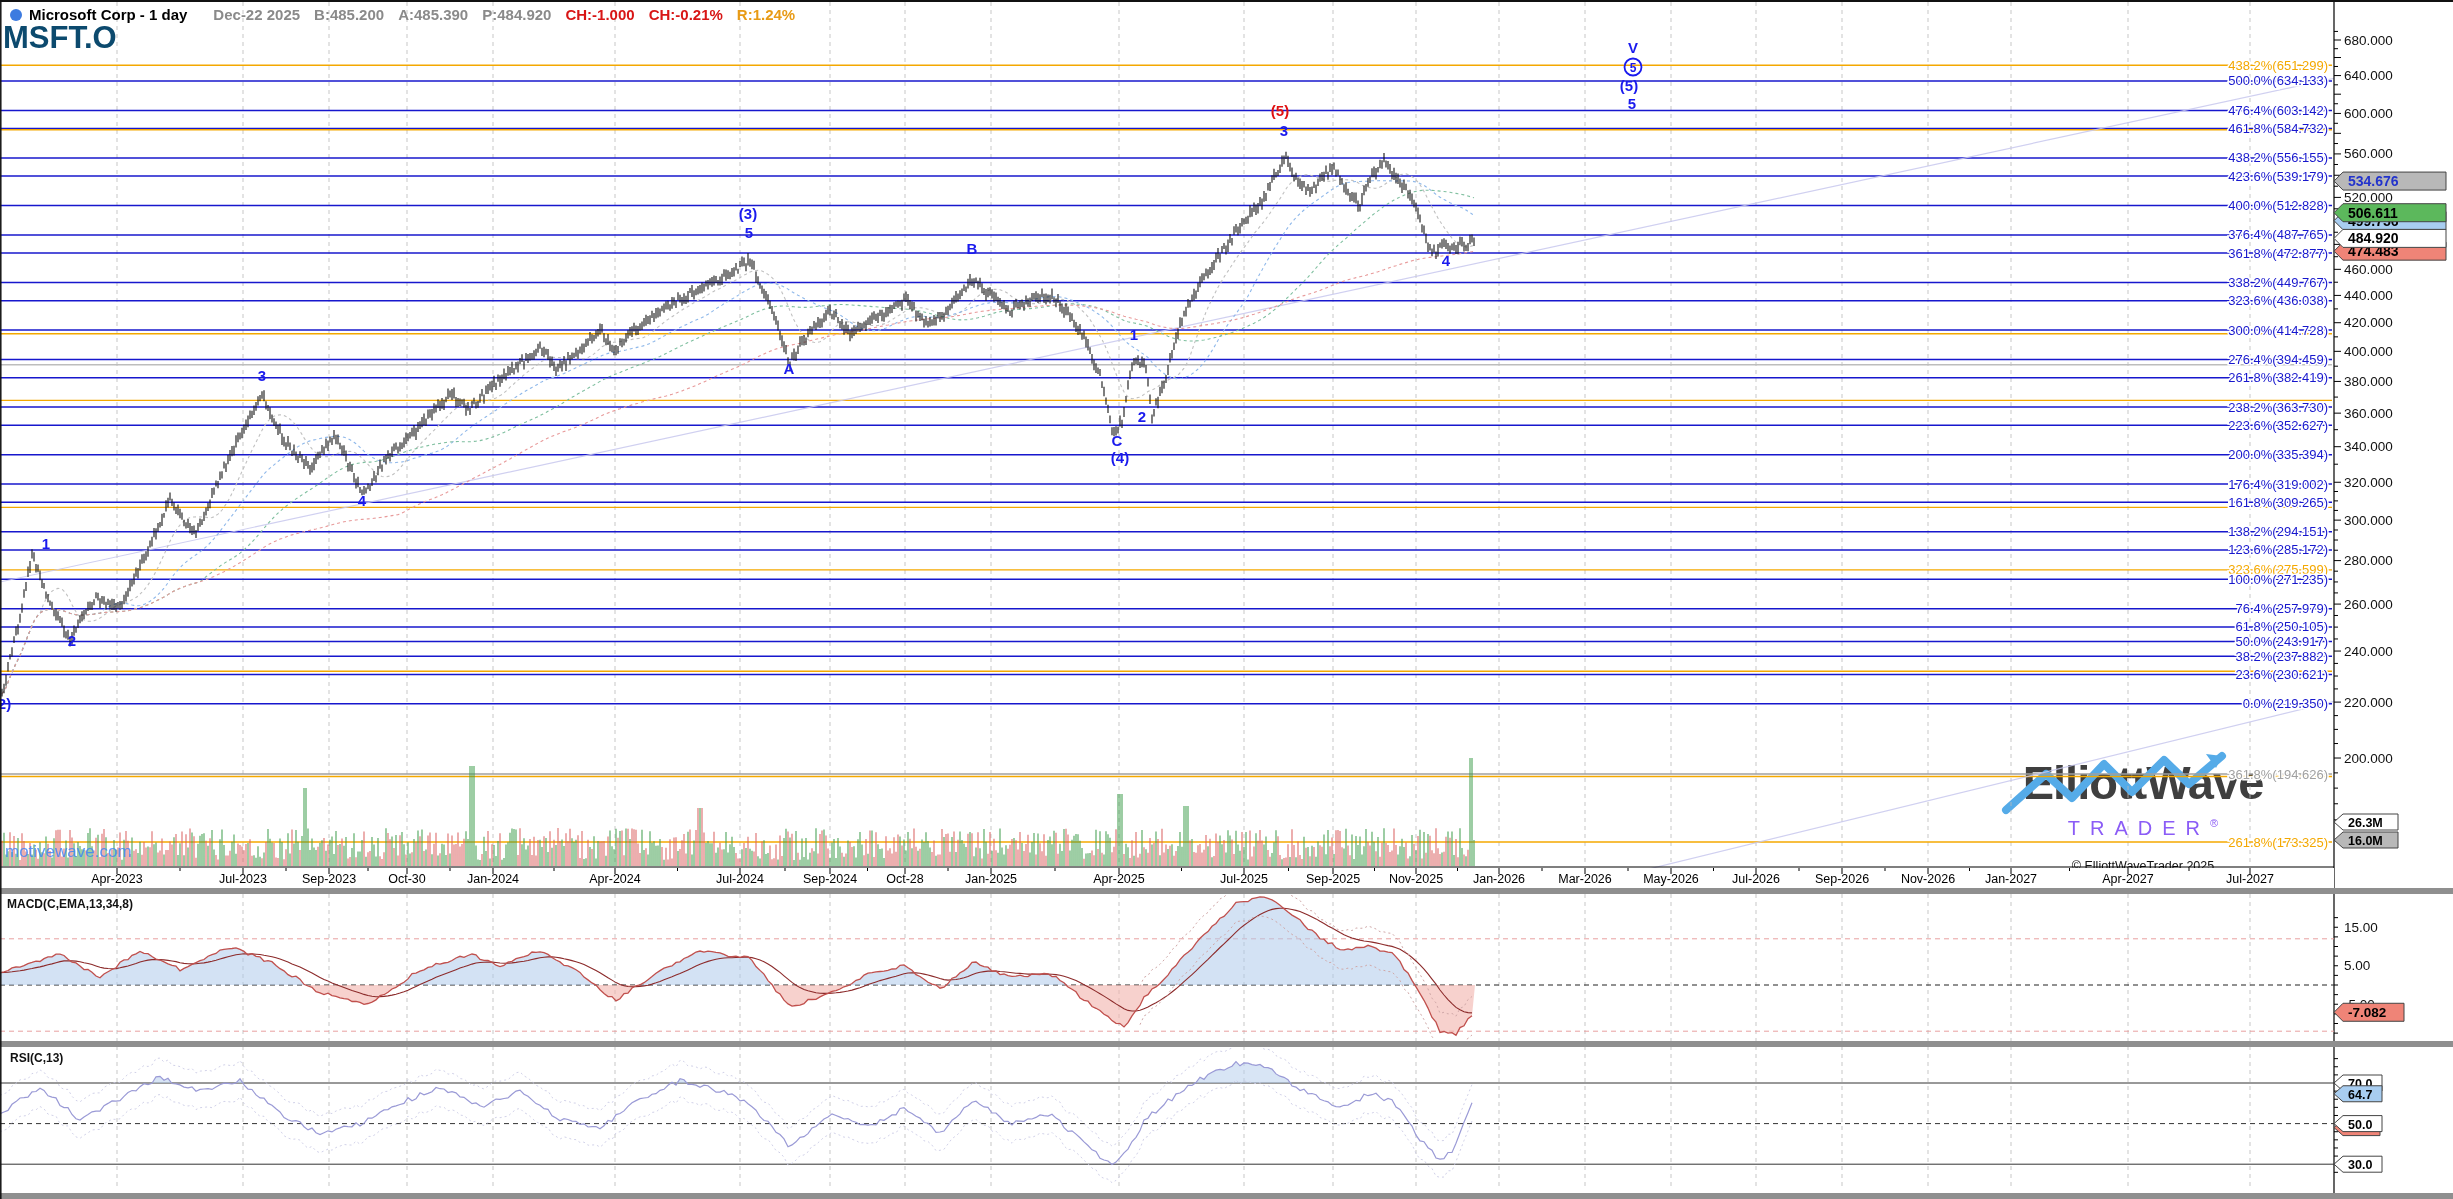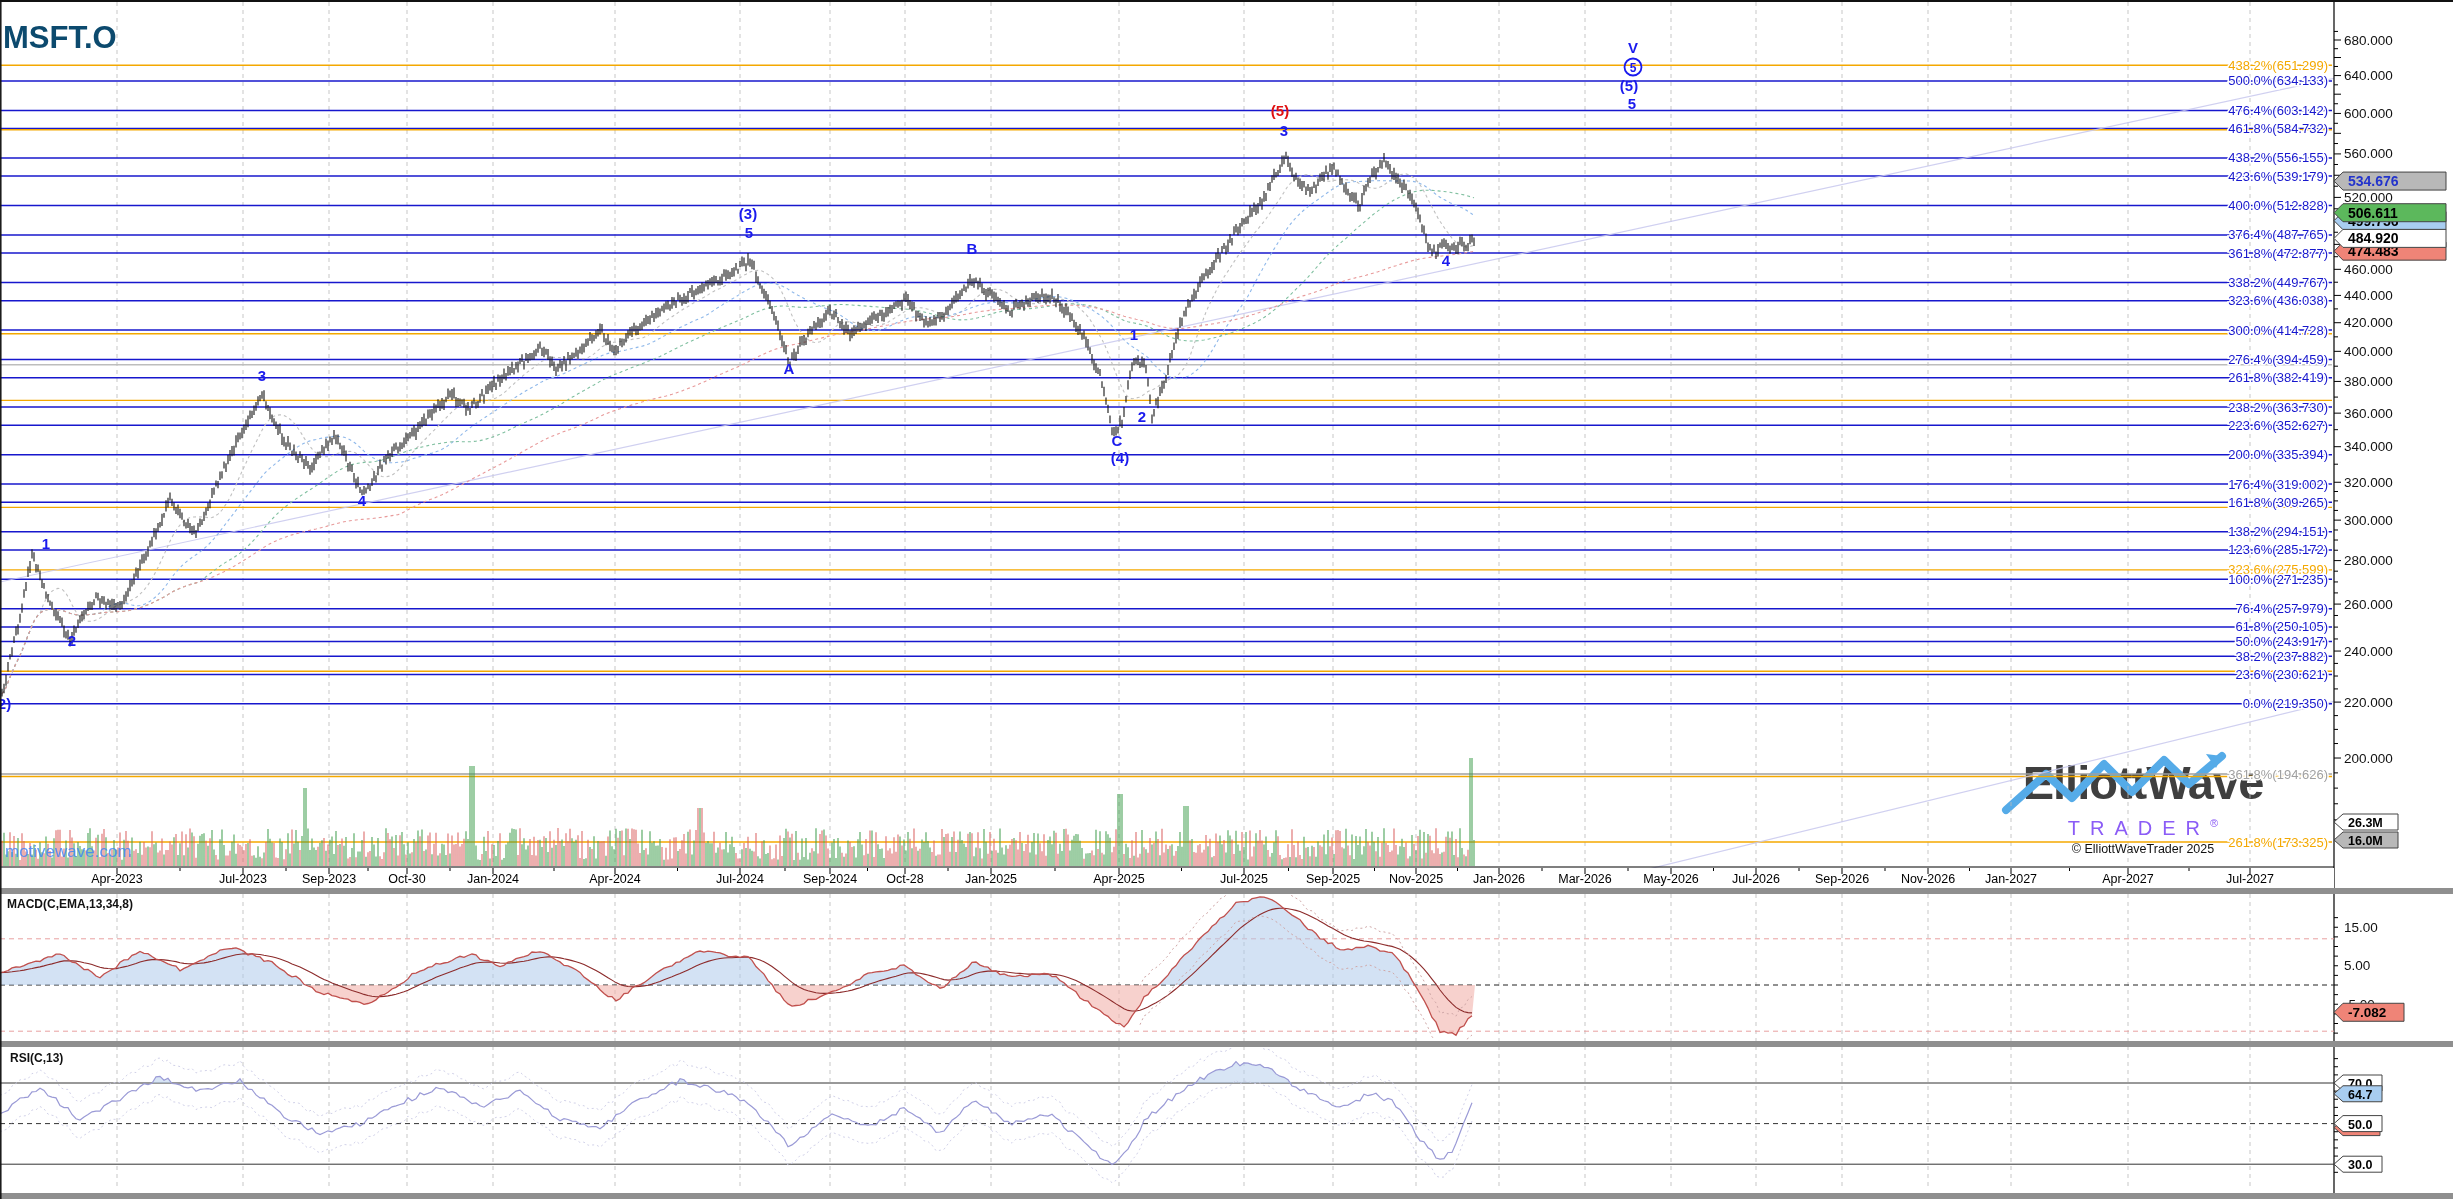--- a/index.html
+++ b/index.html
@@ -13,32 +13,35 @@
   .h-red{color:#d81616;margin-right:14px;}
   .h-orange{color:#e89b16;}
   .ticker{position:absolute;left:3px;top:20px;z-index:3;font-size:31px;font-weight:bold;color:#0c4a6e;letter-spacing:0;}
   .panel-label{position:absolute;z-index:3;font-size:12px;font-weight:bold;color:#111;}
   .mwave{position:absolute;left:5px;top:842px;z-index:3;font-size:17px;color:#3b82f6;opacity:.8;}
   .logo{position:absolute;left:1978px;top:758px;width:330px;z-index:0;text-align:center;}
   .logo .ew{font-size:47px;font-weight:900;color:#3f3f3f;line-height:1.05;letter-spacing:-1px;}
   .logo .wavesvg{position:absolute;left:6px;top:-10px;pointer-events:none;}
   .logo .trader{font-family:Liberation Sans, sans-serif;font-size:20px;letter-spacing:10px;color:#8b5cf6;margin-top:10px;}
   .logo .reg{font-size:11px;vertical-align:super;letter-spacing:0;}
-  .logo .copy{font-size:12.5px;color:#111;margin-top:2px;letter-spacing:0;}
+  .logo .copy{font-size:12.5px;color:#111;margin-top:19px;letter-spacing:0;}
   svg#chart{position:absolute;left:0;top:0;z-index:1;}
   svg text{font-family:"Liberation Sans",sans-serif;}
   .halo{paint-order:stroke;stroke:#ffffff;stroke-width:3px;}
   .axis-hotzone{position:absolute;z-index:5;background:transparent;}
 </style>
 </head>
 <body>
 
 <div class="root">
   <div class="topstrip"></div>
 
+  <div class="header">
+    <span class="dot" id="hdr-dot" style="background: rgb(61, 123, 224);"></span><span class="h-title">Microsoft Corp - 1 day</span><span class="h-gray">Dec-22 2025</span><span class="h-gray">B:485.200</span><span class="h-gray">A:485.390</span><span class="h-gray">P:484.920</span><span class="h-red">CH:-1.000</span><span class="h-red">CH:-0.21%</span><span class="h-orange">R:1.24%</span>
+  </div>
   <div class="ticker">MSFT.O</div>
 
   <div class="logo">
     <div class="ew">ElliottWave</div>
     <svg class="wavesvg" width="322" height="78">
       <path d="M22 62 L62 26 L88 50 L120 16 L148 44 L180 12 L205 36 L238 8" fill="none" stroke="#55abe8" stroke-width="8" stroke-linecap="round" stroke-linejoin="round"></path>
       <path d="M238 8 l-16 -2 l10 14 z" fill="#55abe8"></path>
     </svg>
     <div class="trader"><span>TRADER</span><span class="reg">®</span></div>
     <div class="copy">© ElliottWaveTrader 2025</div>

